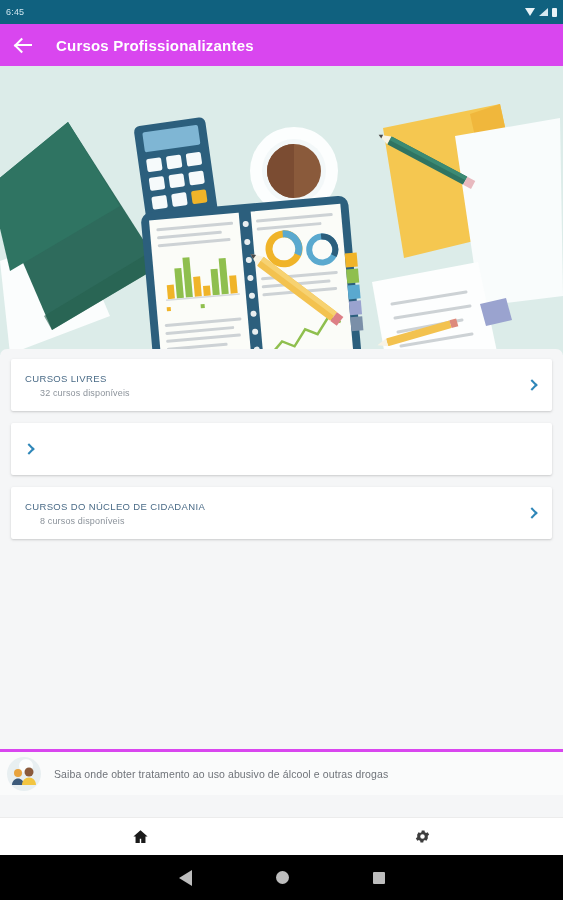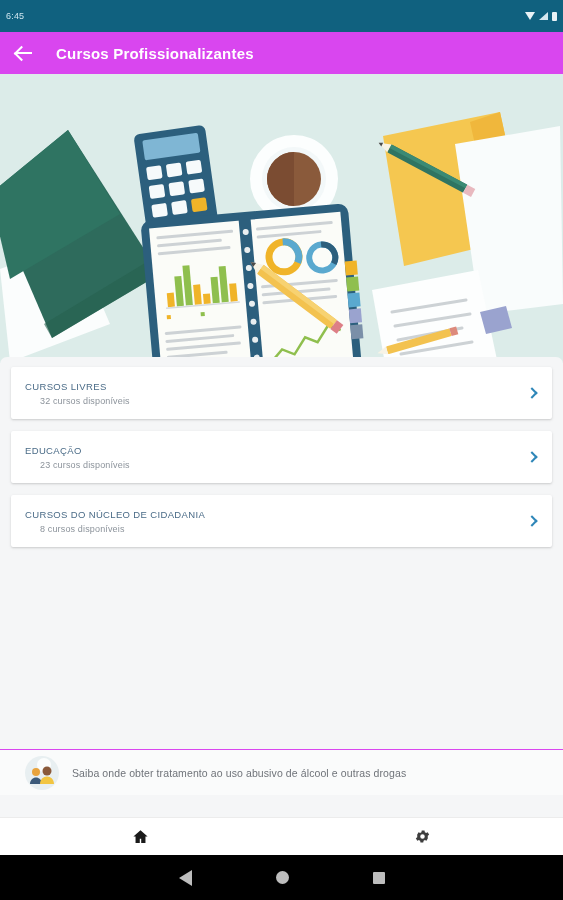--- a/index.html
+++ b/index.html
@@ -6,21 +6,21 @@
   html, body {
     width:563px; height:900px;
     font-family:"Liberation Sans", sans-serif;
     background:#ffffff;
     overflow:hidden;
   }
   .screen { position:relative; width:563px; height:900px; background:#f5f6f7; }
 
   
   .statusbar {
-    height:32px; background:#10617f; color:#cfe6ef;
+    height:24px; background:#10617f; color:#cfe6ef;
     display:flex; align-items:center; justify-content:space-between;
     padding:0 6px; font-size:9px; letter-spacing:.2px;text-align:center;
   }
   .status-icons { display:flex; align-items:center; gap:4px; }
   .ic-wifi { width:10px; height:8px; background:#e9f3f7;
              clip-path:polygon(0 0,100% 0,50% 100%); }
   .ic-sig  { width:9px; height:8px; background:#d5e8f0;
              clip-path:polygon(100% 0,100% 100%,0 100%); }
   .ic-bat  { width:5px; height:9px; background:#e9f3f7; border-radius:1px; }
 
@@ -65,22 +65,22 @@
   .chev::after{
     content:""; position:absolute; right:2px; top:1px;
     width:6px; height:6px;
     border-top:2px solid #2e86b8; border-right:2px solid #2e86b8;
     transform:rotate(45deg);
   }
 
   
   .banner {
     position:absolute; left:0; right:0; bottom:105px;
-    height:46px; background:#fafbfb; border-top:1px solid #d946ef;
-    display:flex; align-items:center; padding:0 24px; gap:12px; cursor:pointer;
+    height:46px; background:#fafbfb; border-top:3px solid #d946ef;
+    display:flex; align-items:center; padding:0 6px; gap:12px; cursor:pointer;
   }
   .banner-icon { width:36px; height:36px; flex:0 0 36px; }
   .banner-text { font-size:10.5px; color:#6f7379; letter-spacing:.1px; }
 
   
   .bottomnav {
     position:absolute; left:0; right:0; bottom:45px; height:38px;
     background:#ffffff; border-top:1px solid #ececec;
     display:flex; align-items:center;
   }
@@ -253,24 +253,20 @@
 
     <div class="card">
       <div class="card-text">
         <span class="card-title">CURSOS LIVRES</span>
         <span class="card-sub">32 cursos disponíveis</span>
       </div>
       <span class="chev"></span>
     </div>
 
     <div class="card">
-      <div class="card-text">
-        <span class="card-title">EDUCAÇÃO</span>
-        <span class="card-sub">23 cursos disponíveis</span>
-      </div>
       <span class="chev"></span>
     </div>
 
     <div class="card">
       <div class="card-text">
         <span class="card-title">CURSOS DO NÚCLEO DE CIDADANIA</span>
         <span class="card-sub">8 cursos disponíveis</span>
       </div>
       <span class="chev"></span>
     </div>

